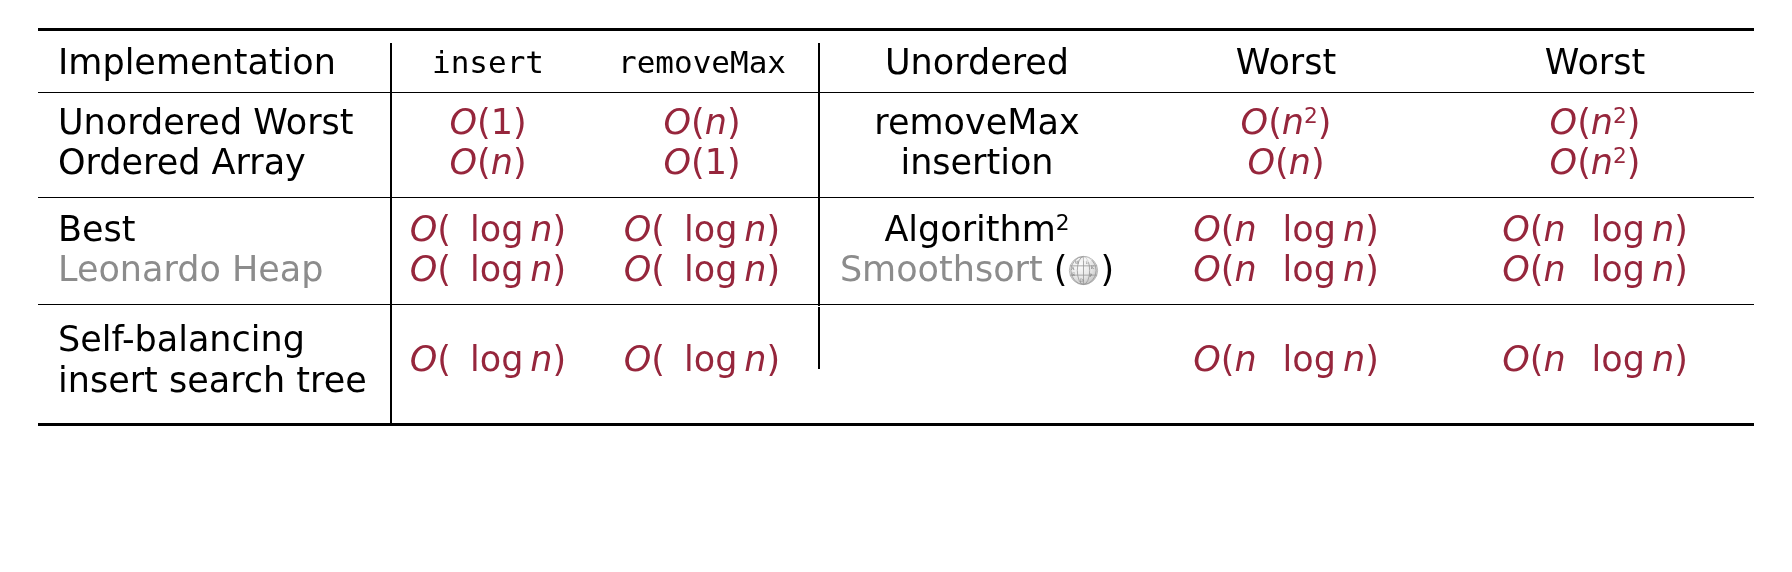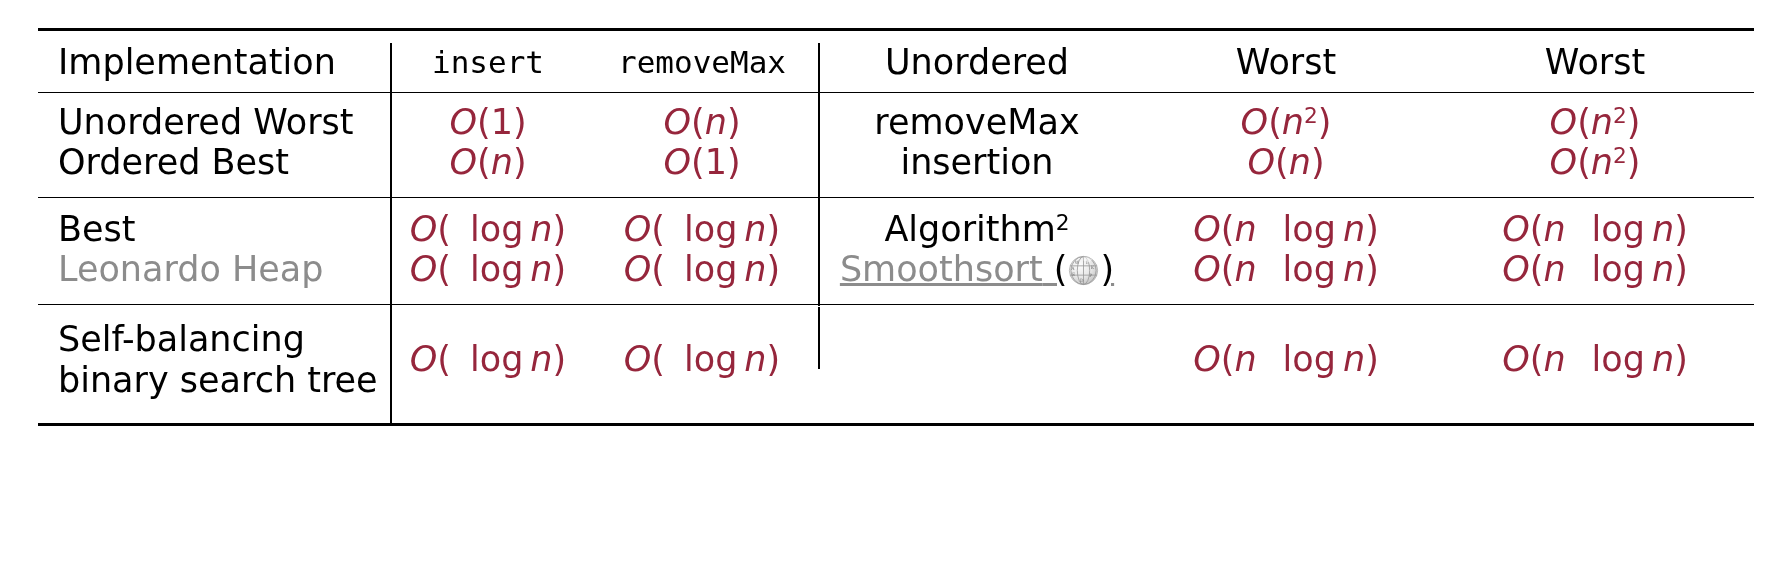--- a/index.html
+++ b/index.html
@@ -91,21 +91,21 @@
   }
   .lbl.dim { color: #8c8c8c; }
 
   .algo {
     font-size: 35px;
     color: #000000;
     text-align: center;
     line-height: 1.14;
     white-space: nowrap;
   }
-  .algo.dim { color: #8c8c8c; text-decoration: underline; }
+  .algo.dim { color: #8c8c8c; }
 
   
   .bigO {
     font-size: 35px;
     color: #96263c;
     text-align: center;
     line-height: 1.14;
     white-space: nowrap;
     font-style: normal;
   }
@@ -244,21 +244,21 @@
         <td>
           <div class="bigO"><span class="oh">O</span>(<span class="var">n</span><sup>2</sup>)</div>
         </td>
         <td>
           <div class="bigO"><span class="oh">O</span>(<span class="var">n</span><sup>2</sup>)</div>
         </td>
       </tr>
 
       <tr>
         <td>
-          <div class="lbl">Ordered Best</div>
+          <div class="lbl">Ordered Array</div>
         </td>
         <td class="sep-left">
           <div class="bigO"><span class="oh">O</span>(<span class="var">n</span>)</div>
         </td>
         <td>
           <div class="bigO"><span class="oh">O</span>(1)</div>
         </td>
         <td class="sep-left">
           <div class="algo">insertion</div>
         </td>
@@ -371,21 +371,21 @@
         <td style="height:14px"></td>
         <td class="sep-left stub" style="height:14px"></td>
         <td style="height:14px"></td>
         <td style="height:14px"></td>
       </tr>
 
       <tr>
         <td>
           <div class="lbl rowtxt-2line">
             <div>Self-balancing</div>
-            <div>binary search tree</div>
+            <div>insert search tree</div>
           </div>
         </td>
         <td class="sep-left">
           <div class="bigO"><span class="oh">O</span>(<span class="logw">log</span> <span class="var">n</span>)</div>
         </td>
         <td>
           <div class="bigO"><span class="oh">O</span>(<span class="logw">log</span> <span class="var">n</span>)</div>
         </td>
         <td class="sep-left nosep">
           <div class="algo"></div>

